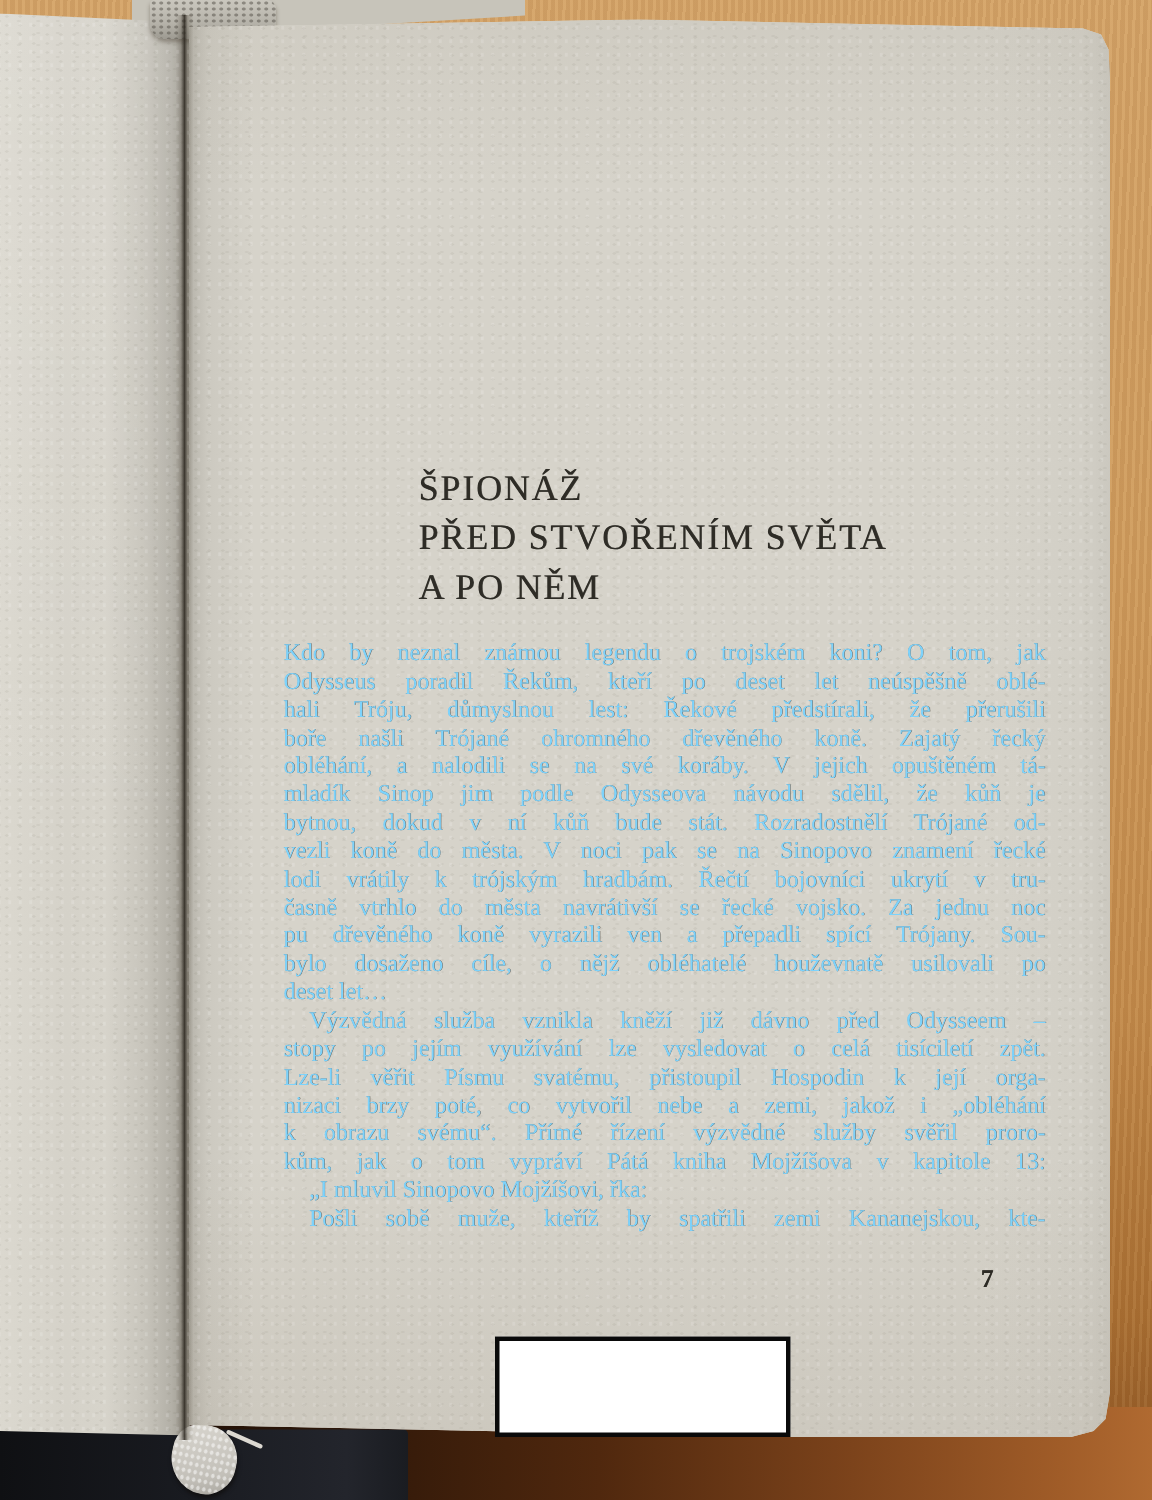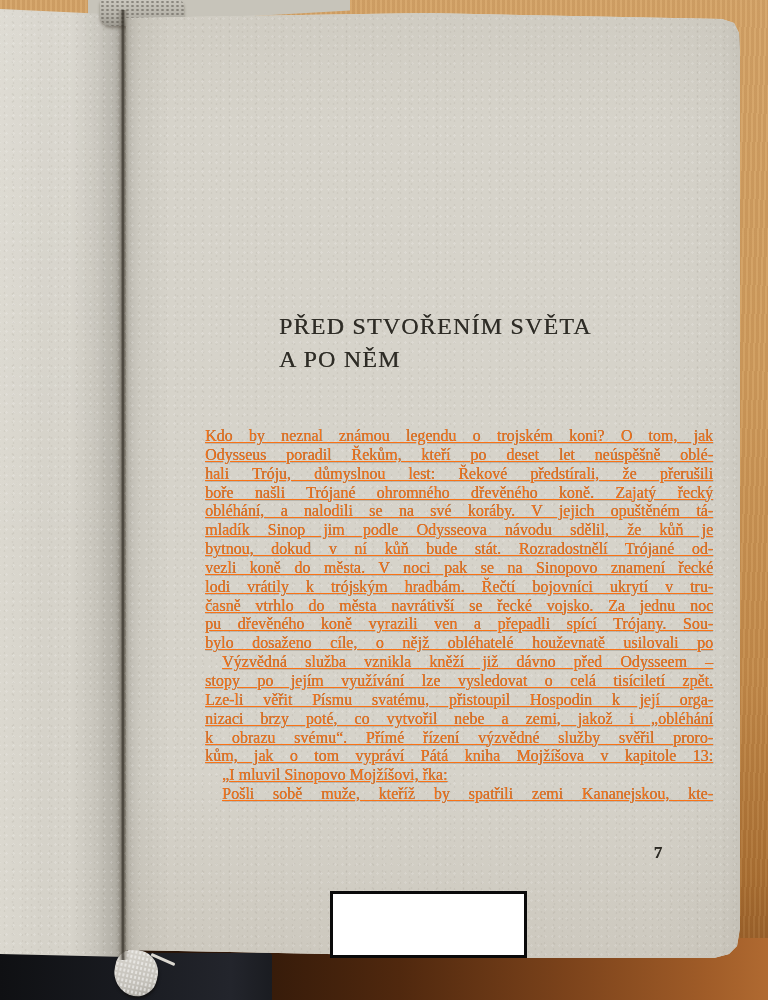--- a/index.html
+++ b/index.html
@@ -90,24 +90,23 @@
     position:absolute;left:150px;top:958px;width:26px;height:3px;border-radius:2px;
     background:#dcd9d2;transform:rotate(24deg);
   }
   
   .title-block{
     position:absolute;left:279px;top:310px;width:420px;
     color:#2e2c26;font-size:24px;line-height:33px;letter-spacing:1.2px;
     text-shadow:0.3px 0.3px 0.4px rgba(46,44,38,.75);
   }
   .body-block{
-    position:absolute;left:205px;top:427px;width:508px;
-    color:#f97316;font-size:16px;line-height:18.85px;
+    position:absolute;left:189px;top:427px;width:508px;
+    color:#7dd3fc;font-size:16px;line-height:18.85px;
     text-shadow:0.25px 0.25px 0.35px rgba(50,46,40,.7);
-    text-decoration:underline;
   }
   .line{height:18.85px;text-align:justify;text-align-last:justify;white-space:nowrap;}
   .line.noj{text-align:left;text-align-last:left;}
   .line.indent{text-indent:17px;}
   .pageno{
     position:absolute;left:645px;top:843px;width:26px;
     color:#2c2a24;font-size:17px;font-weight:bold;text-align:center;
     text-shadow:0.3px 0.3px 0.3px rgba(44,42,36,.8);
   }
   
@@ -138,37 +137,39 @@
   <div class="tassel-thread z3"></div>
 
   <div class="page-right z4">
     <div class="paper-tex"></div>
     <div class="page-shade"></div>
   </div>
 
   <div class="gutter z5"></div>
 
   <div class="title-block z6">
+    <div>ŠPIONÁŽ</div>
     <div>PŘED STVOŘENÍM SVĚTA</div>
     <div>A PO NĚM</div>
   </div>
 
   <div class="body-block z6">
     <div class="line">Kdo by neznal známou legendu o trojském koni? O tom, jak</div>
     <div class="line">Odysseus poradil Řekům, kteří po deset let neúspěšně oblé-</div>
     <div class="line">hali Tróju, důmyslnou lest: Řekové předstírali, že přerušili</div>
     <div class="line">boře našli Trójané ohromného dřevěného koně. Zajatý řecký</div>
     <div class="line">obléhání, a nalodili se na své koráby. V jejich opuštěném tá-</div>
     <div class="line">mladík Sinop jim podle Odysseova návodu sdělil, že kůň je</div>
     <div class="line">bytnou, dokud v ní kůň bude stát. Rozradostnělí Trójané od-</div>
     <div class="line">vezli koně do města. V noci pak se na Sinopovo znamení řecké</div>
     <div class="line">lodi vrátily k trójským hradbám. Řečtí bojovníci ukrytí v tru-</div>
     <div class="line">časně vtrhlo do města navrátivší se řecké vojsko. Za jednu noc</div>
     <div class="line">pu dřevěného koně vyrazili ven a přepadli spící Trójany. Sou-</div>
     <div class="line">bylo dosaženo cíle, o nějž obléhatelé houževnatě usilovali po</div>
+    <div class="line noj">deset let…</div>
     <div class="line indent">Výzvědná služba vznikla kněží již dávno před Odysseem –</div>
     <div class="line">stopy po jejím využívání lze vysledovat o celá tisíciletí zpět.</div>
     <div class="line">Lze-li věřit Písmu svatému, přistoupil Hospodin k její orga-</div>
     <div class="line">nizaci brzy poté, co vytvořil nebe a zemi, jakož i „obléhání</div>
     <div class="line">k obrazu svému“. Přímé řízení výzvědné služby svěřil proro-</div>
     <div class="line">kům, jak o tom vypráví Pátá kniha Mojžíšova v kapitole 13:</div>
     <div class="line indent noj">„I mluvil Sinopovo Mojžíšovi, řka:</div>
     <div class="line indent">Pošli sobě muže, kteříž by spatřili zemi Kananejskou, kte-</div>
   </div>
 

